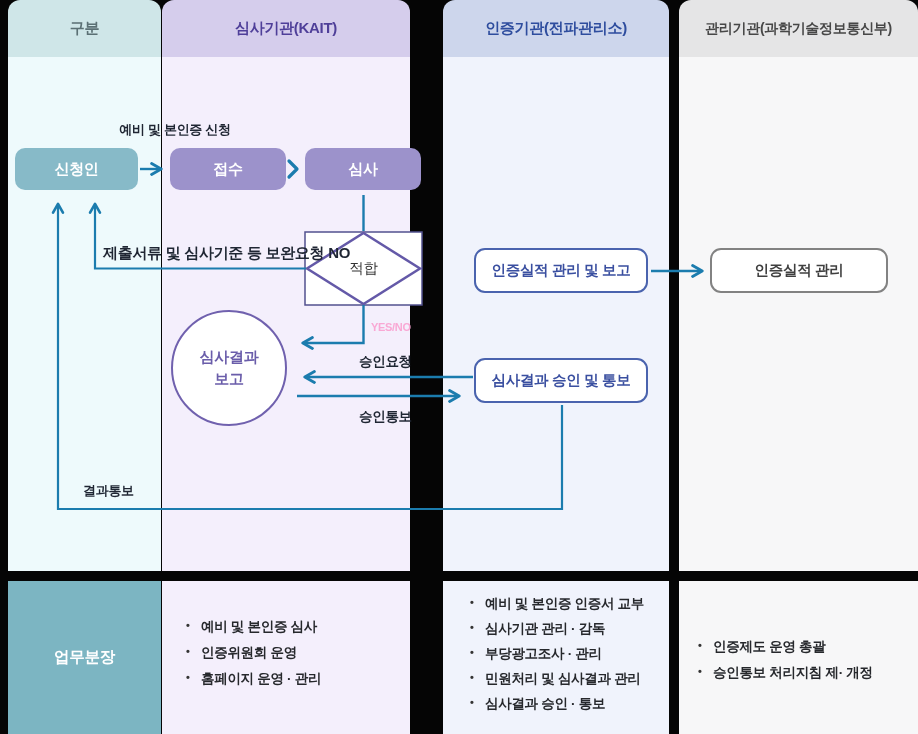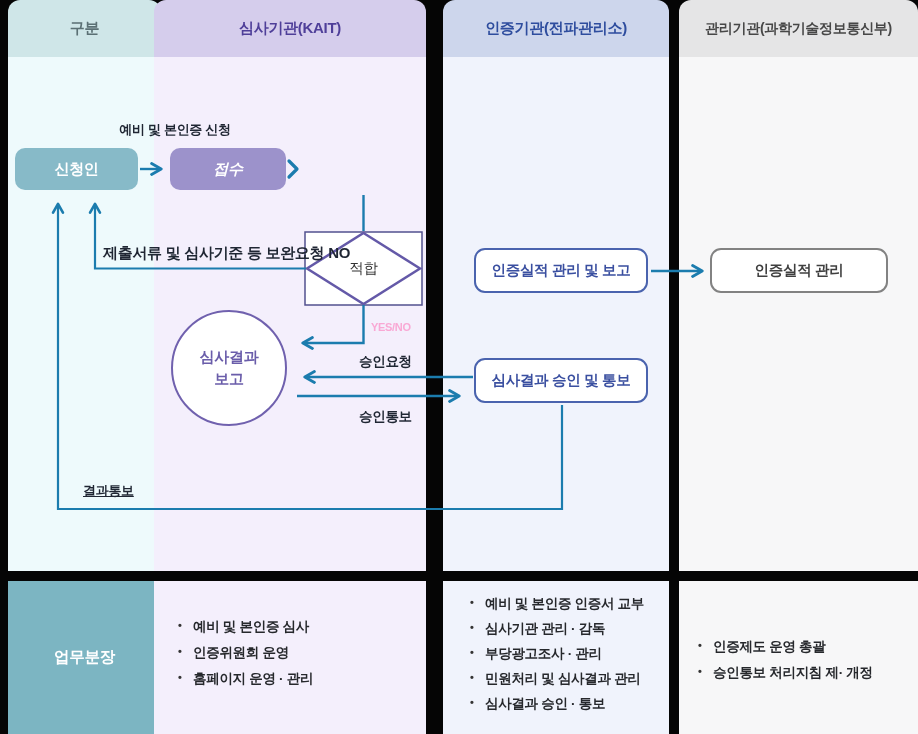--- a/index.html
+++ b/index.html
@@ -3,57 +3,57 @@
 <meta charset="utf-8">
 <style>
   html,body{margin:0;padding:0;background:#000;}
   *{box-sizing:border-box;}
   #stage{
     position:relative;width:918px;height:734px;background:#050505;overflow:hidden;
     font-family:"Liberation Sans","DejaVu Sans",sans-serif;
   }
   .cell{position:absolute;}
   
-  .c1{left:8px;width:153px;}  .c2{left:154px;width:272px;}
+  .c1{left:8px;width:153px;}  .c2{left:162px;width:248px;}
   .c3{left:443px;width:226px;} .c4{left:679px;width:239px;}
   
   .hdr{top:0;height:57px;border-radius:12px 12px 0 0;display:flex;align-items:center;justify-content:center;
        font-size:15px;font-weight:700;letter-spacing:-0.3px;z-index:2;}
   .body{top:57px;height:514px;z-index:1;}
   .bottom{top:581px;height:153px;z-index:1;}
   
   .hdr.c1{background:#cfe6e8;color:#5b7074;}
   .hdr.c2{background:#d5cdec;color:#4f3f99;}
   .hdr.c3{background:#cdd6ec;color:#2e4d9e;}
   .hdr.c4{background:#e5e5e6;color:#474747;font-size:14px;}
   .body.c1{background:#eefafc;} .bottom.c1{background:#7cb5c2;display:flex;align-items:center;justify-content:center;
       color:#fff;font-size:15.5px;font-weight:600;letter-spacing:-0.3px;}
   .body.c2{background:#f4effc;} .bottom.c2{background:#f4effc;}
   .body.c3{background:#f0f3fc;} .bottom.c3{background:#f0f3fc;}
   .body.c4{background:#f7f7f8;} .bottom.c4{background:#f7f7f8;}
   
   .fbox{position:absolute;z-index:5;display:flex;align-items:center;justify-content:center;
         font-size:15px;font-weight:600;letter-spacing:-0.3px;border-radius:10px;}
   #applicant{left:15px;top:148px;width:123px;height:42px;background:#87bac8;color:#fff;}
-  #receive{left:170px;top:148px;width:116px;height:42px;background:#9c92cb;color:#fff;font-style:italic;}
+  #receive{left:170px;top:148px;width:116px;height:42px;background:#9c92cb;color:#fff;}
   #review{left:305px;top:148px;width:116px;height:42px;background:#9c92cb;color:#fff;}
   #perf-box{left:474px;top:248px;width:174px;height:45px;background:#fff;border:2px solid #4a63ae;color:#3a4fa0;border-radius:11px;font-size:14.5px;}
   #approve-box{left:474px;top:358px;width:174px;height:45px;background:#fff;border:2px solid #4a63ae;color:#3a4fa0;border-radius:11px;font-size:14.5px;}
   #perf-mgmt-box{left:710px;top:248px;width:178px;height:45px;background:#fff;border:2px solid #828282;color:#3f3f3f;border-radius:11px;font-size:14.5px;}
   #report-circle{left:171px;top:310px;width:116px;height:116px;background:#fff;border:2.5px solid #7061ae;
       border-radius:50%;flex-direction:column;color:#6a5daa;line-height:1.5;font-size:15px;}
   
   .flabel{position:absolute;z-index:30;font-size:13.5px;font-weight:600;color:#1f2633;letter-spacing:-0.3px;white-space:nowrap;}
   #lbl-apply{left:95px;top:121px;width:120px;text-align:center;font-size:13px;margin-left:20px;}
   #lbl-supplement{left:103px;top:244px;font-size:15px;}
   #lbl-decision{left:305px;top:259px;width:117px;text-align:center;color:#333;font-size:14.5px;font-weight:500;z-index:30;}
   #lbl-yesno{left:371px;top:321px;font-size:11px;font-weight:700;color:#f9a8d4;text-align:center;}
   #lbl-apprreq{left:359px;top:353px;}
   #lbl-apprnot{left:359px;top:408px;}
-  #lbl-result{left:83px;top:482px;font-size:13px;text-decoration:underline;}
+  #lbl-result{left:83px;top:482px;font-size:13px;}
   
   #overlay{position:absolute;left:0;top:0;width:918px;height:734px;z-index:20;pointer-events:none;}
   
   ul.tasks{list-style:none;margin:0;padding:0;}
   ul.tasks li{position:relative;padding-left:15px;margin-bottom:8px;font-size:13.5px;font-weight:600;
       color:#26282c;letter-spacing:-0.3px;white-space:nowrap;}
   ul.tasks li::before{content:"\2022";position:absolute;left:0;top:1px;font-size:11px;color:#333;}
   #tasks-kait{padding:37px 0 0 24px;}
   #tasks-cert{padding:14px 0 0 27px;}
   #tasks-cert li{margin-bottom:7px;}
@@ -107,20 +107,23 @@
       <li>승인통보 처리지침 제· 개정</li>
     </ul>
   </div>
 
   <div class="fbox" id="applicant">
       <span>신청인</span>
     </div>
   <div class="fbox" id="receive">
       <span>접수</span>
     </div>
+  <div class="fbox" id="review">
+      <span>심사</span>
+    </div>
   <div class="fbox" id="report-circle">
     <span>심사결과</span>
     <span>보고</span>
   </div>
   <div class="fbox" id="perf-box">
       <span>인증실적 관리 및 보고</span>
     </div>
   <div class="fbox" id="approve-box">
       <span>심사결과 승인 및 통보</span>
     </div>

